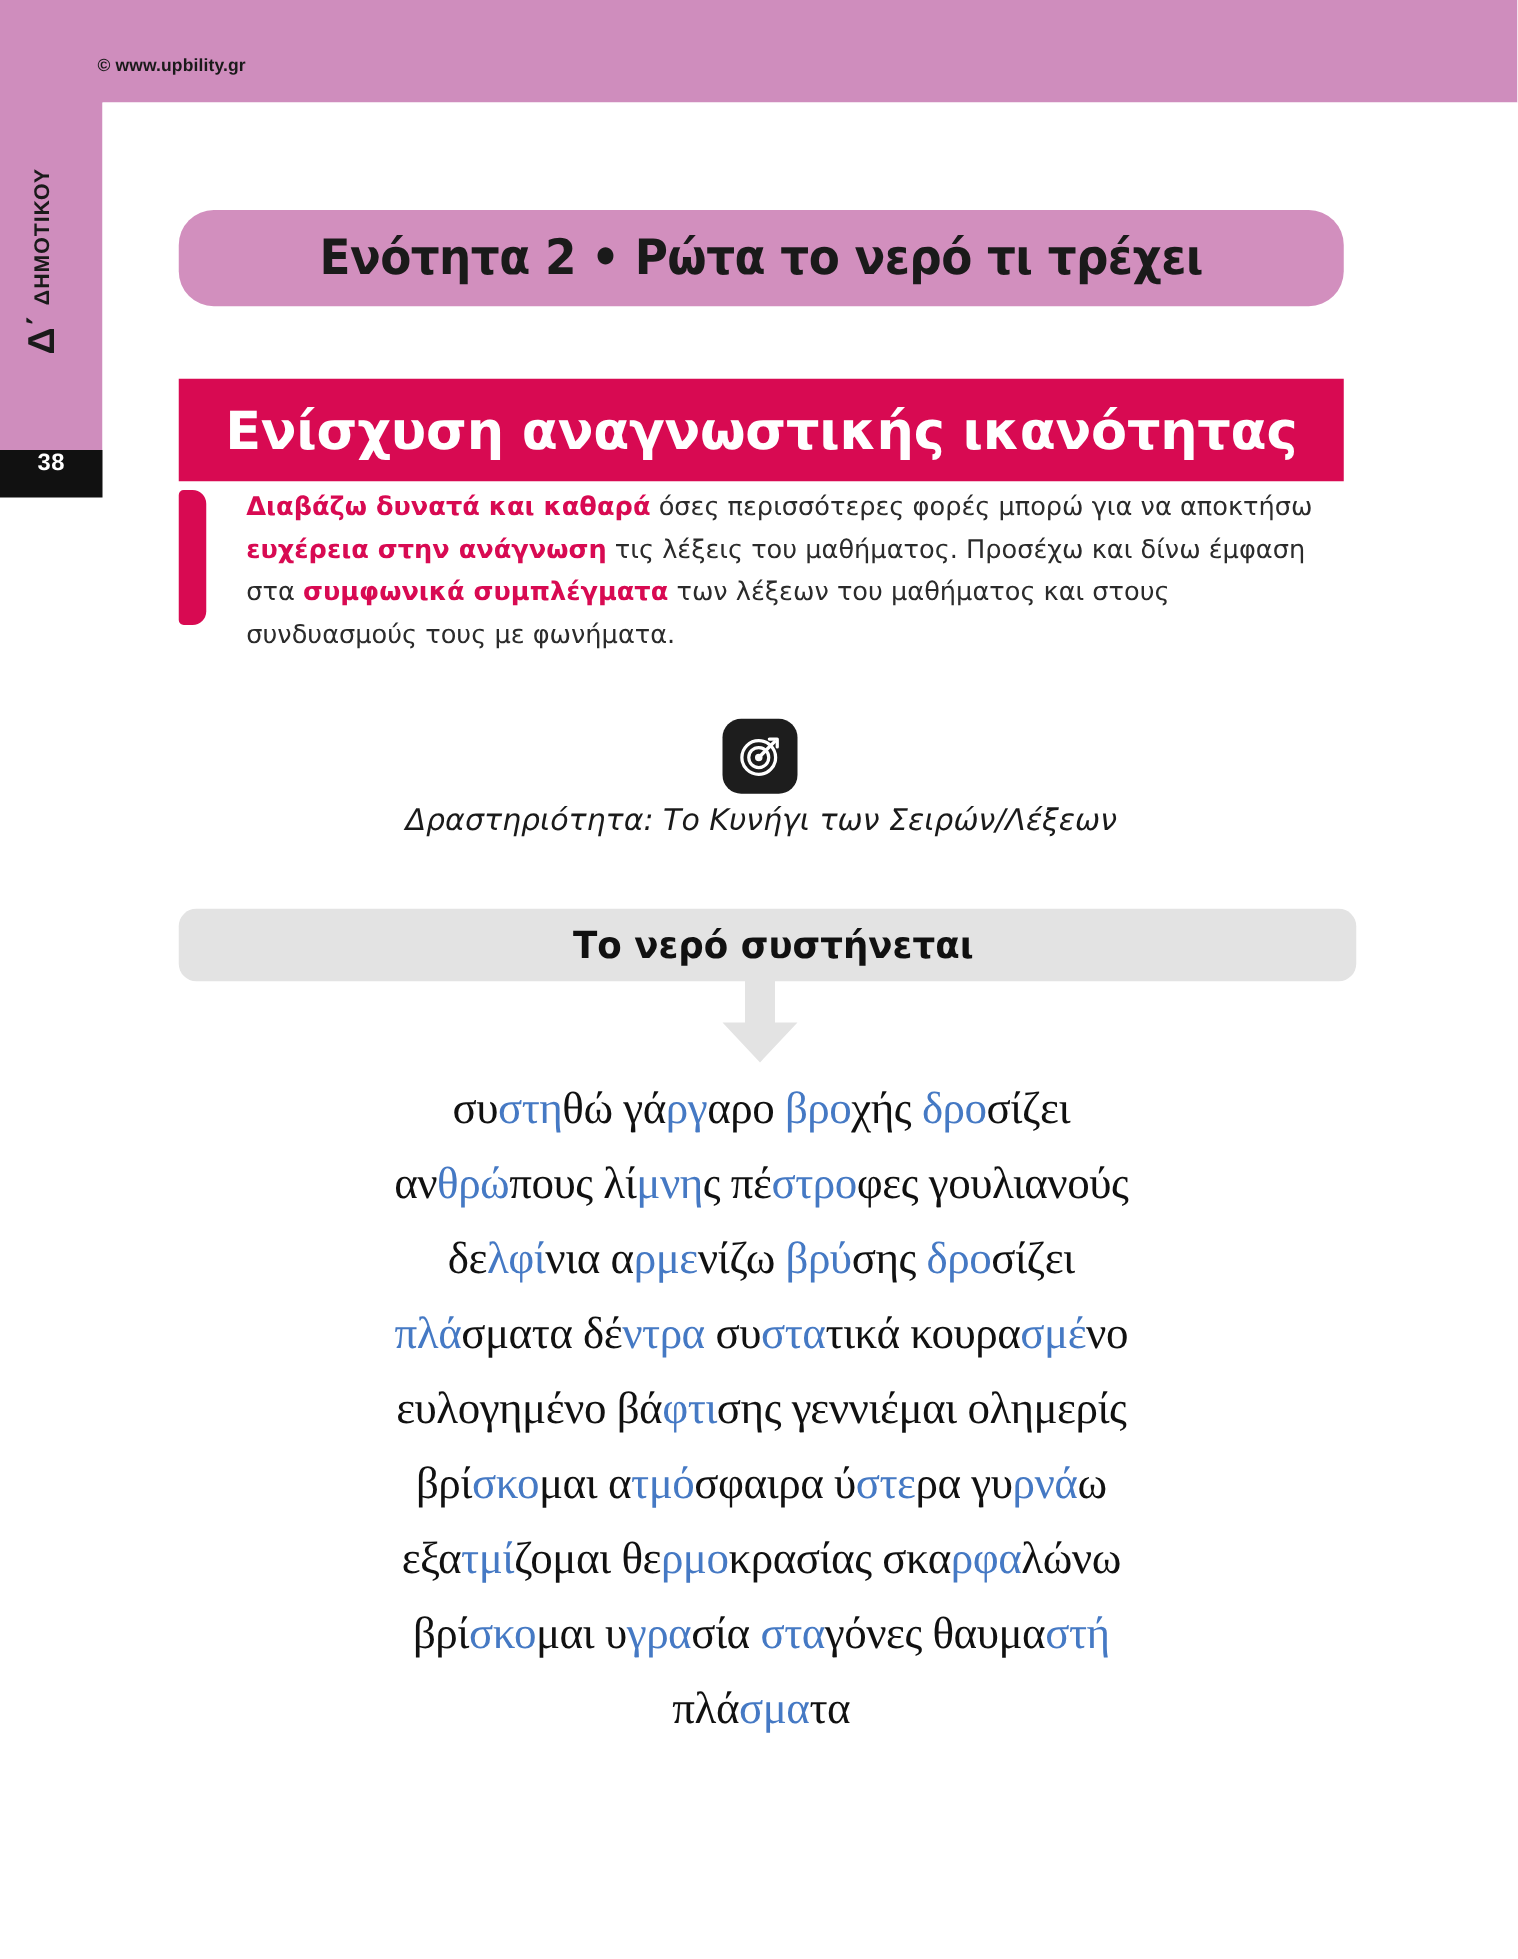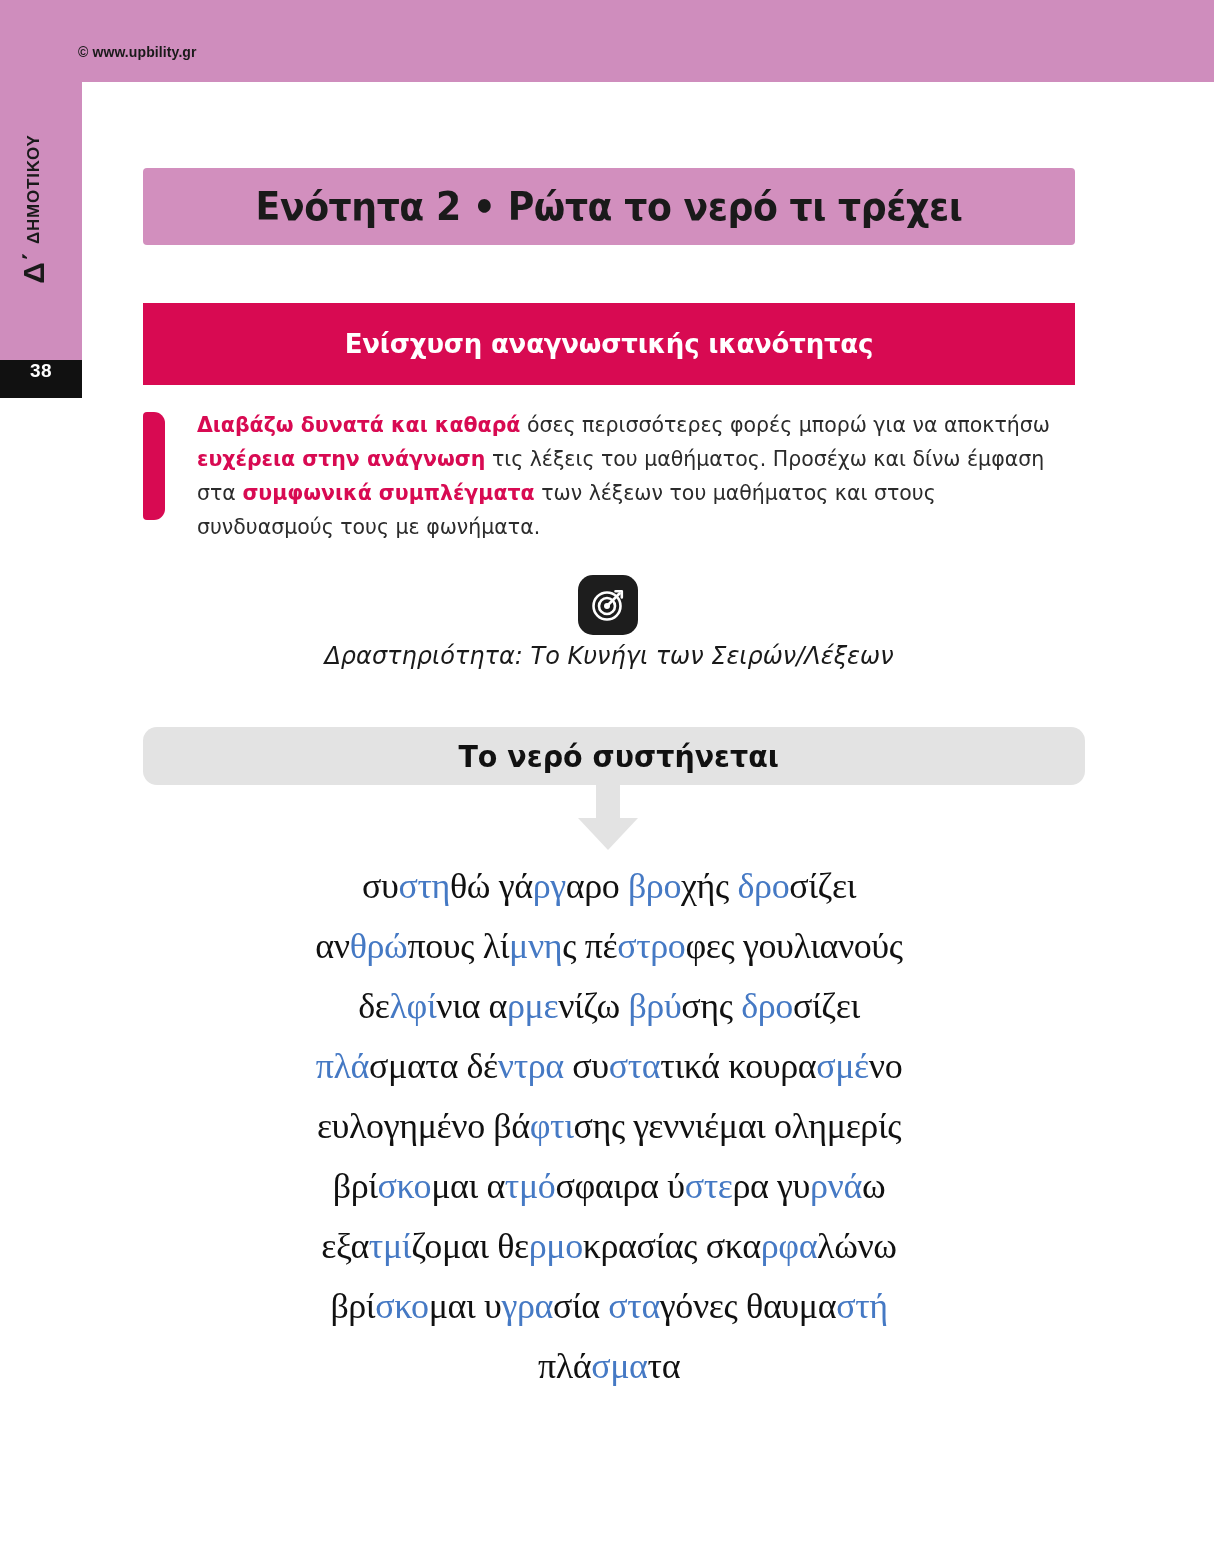--- a/index.html
+++ b/index.html
@@ -91,21 +91,21 @@
     letter-spacing: .5px;
   }
 
   
   #unit-bar {
     position: absolute;
     left: 143px; top: 168px;
     width: 932px;
     height: 77px;
     background: #d28fbe;
-    border-radius: 4px;
+    border-radius: 28px;
     display: flex;
     align-items: center;
     justify-content: center;
   }
   #unit-bar .unit-text {
     font-family: "DejaVu Sans", sans-serif;
     font-weight: bold;
     font-size: 39px;
     color: #1a1a1a;
     letter-spacing: -0.5px;
@@ -120,30 +120,30 @@
     width: 932px;
     height: 82px;
     background: #d80a52;
     display: flex;
     align-items: center;
     justify-content: center;
   }
   #section-bar .section-text {
     font-family: "DejaVu Sans", sans-serif;
     font-weight: bold;
-    font-size: 26px;
+    font-size: 42px;
     color: #ffffff;
     letter-spacing: -0.2px;
     white-space: nowrap;
   }
 
   
   #instruction-block {
     position: absolute;
-    left: 143px; top: 408px;
+    left: 143px; top: 388px;
     width: 940px;
   }
   #instruction-bracket {
     position: absolute;
     left: 0; top: 4px;
     width: 22px;
     height: 108px;
     background: #d80a52;
     border-top-right-radius: 11px;
     border-bottom-right-radius: 11px;

